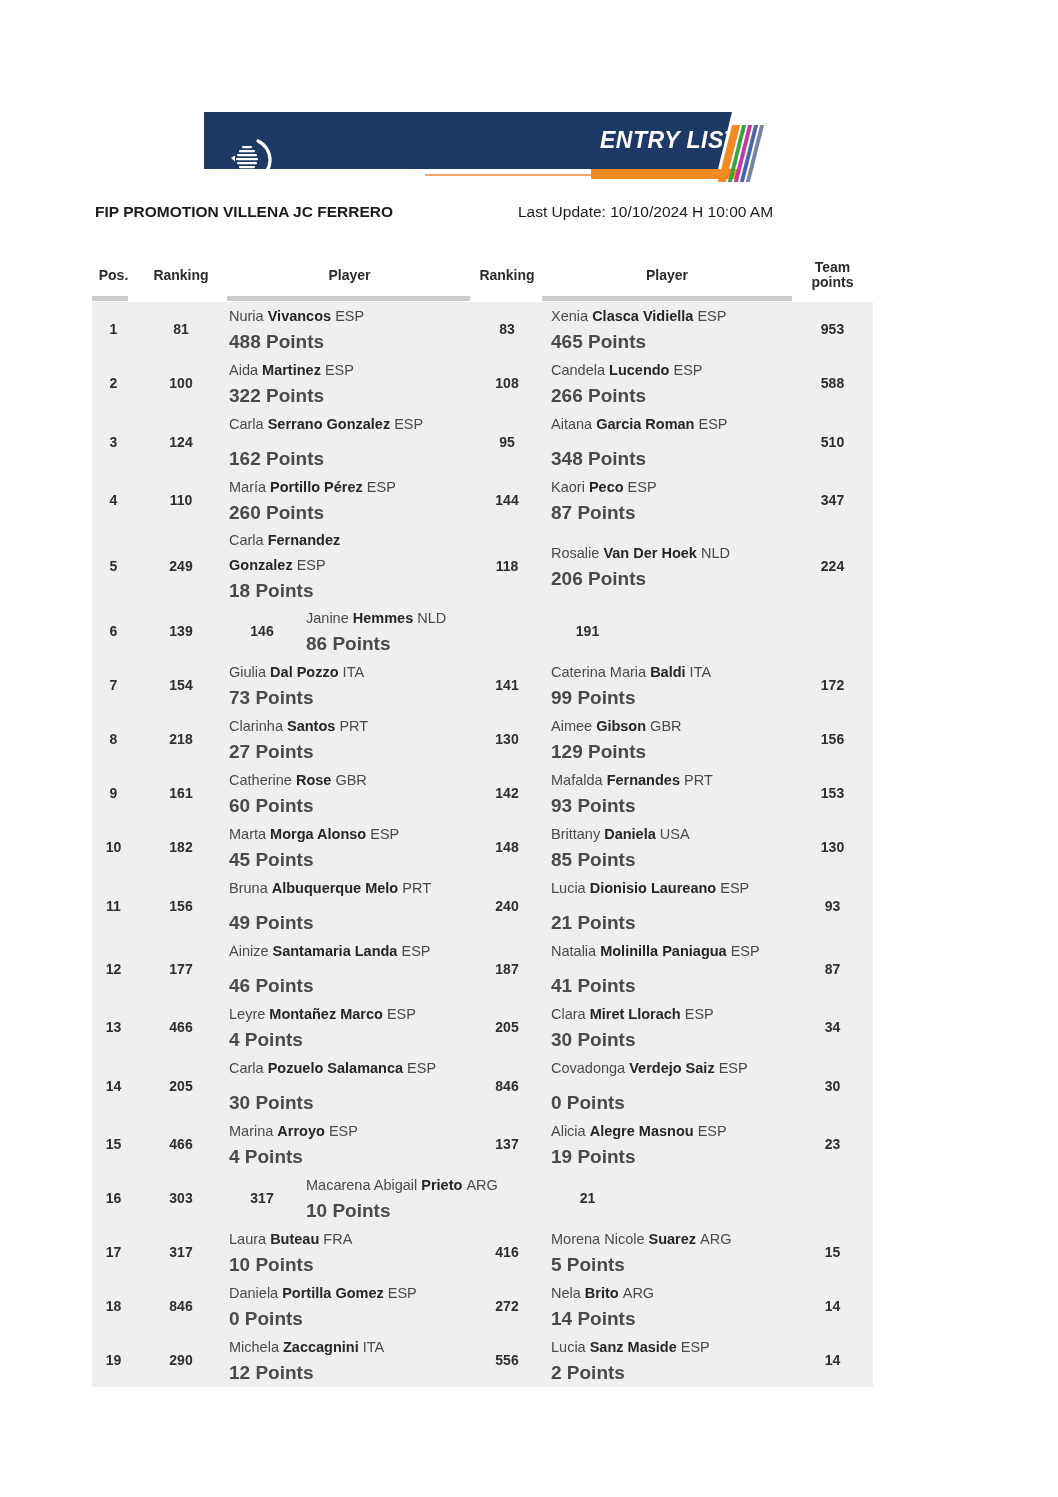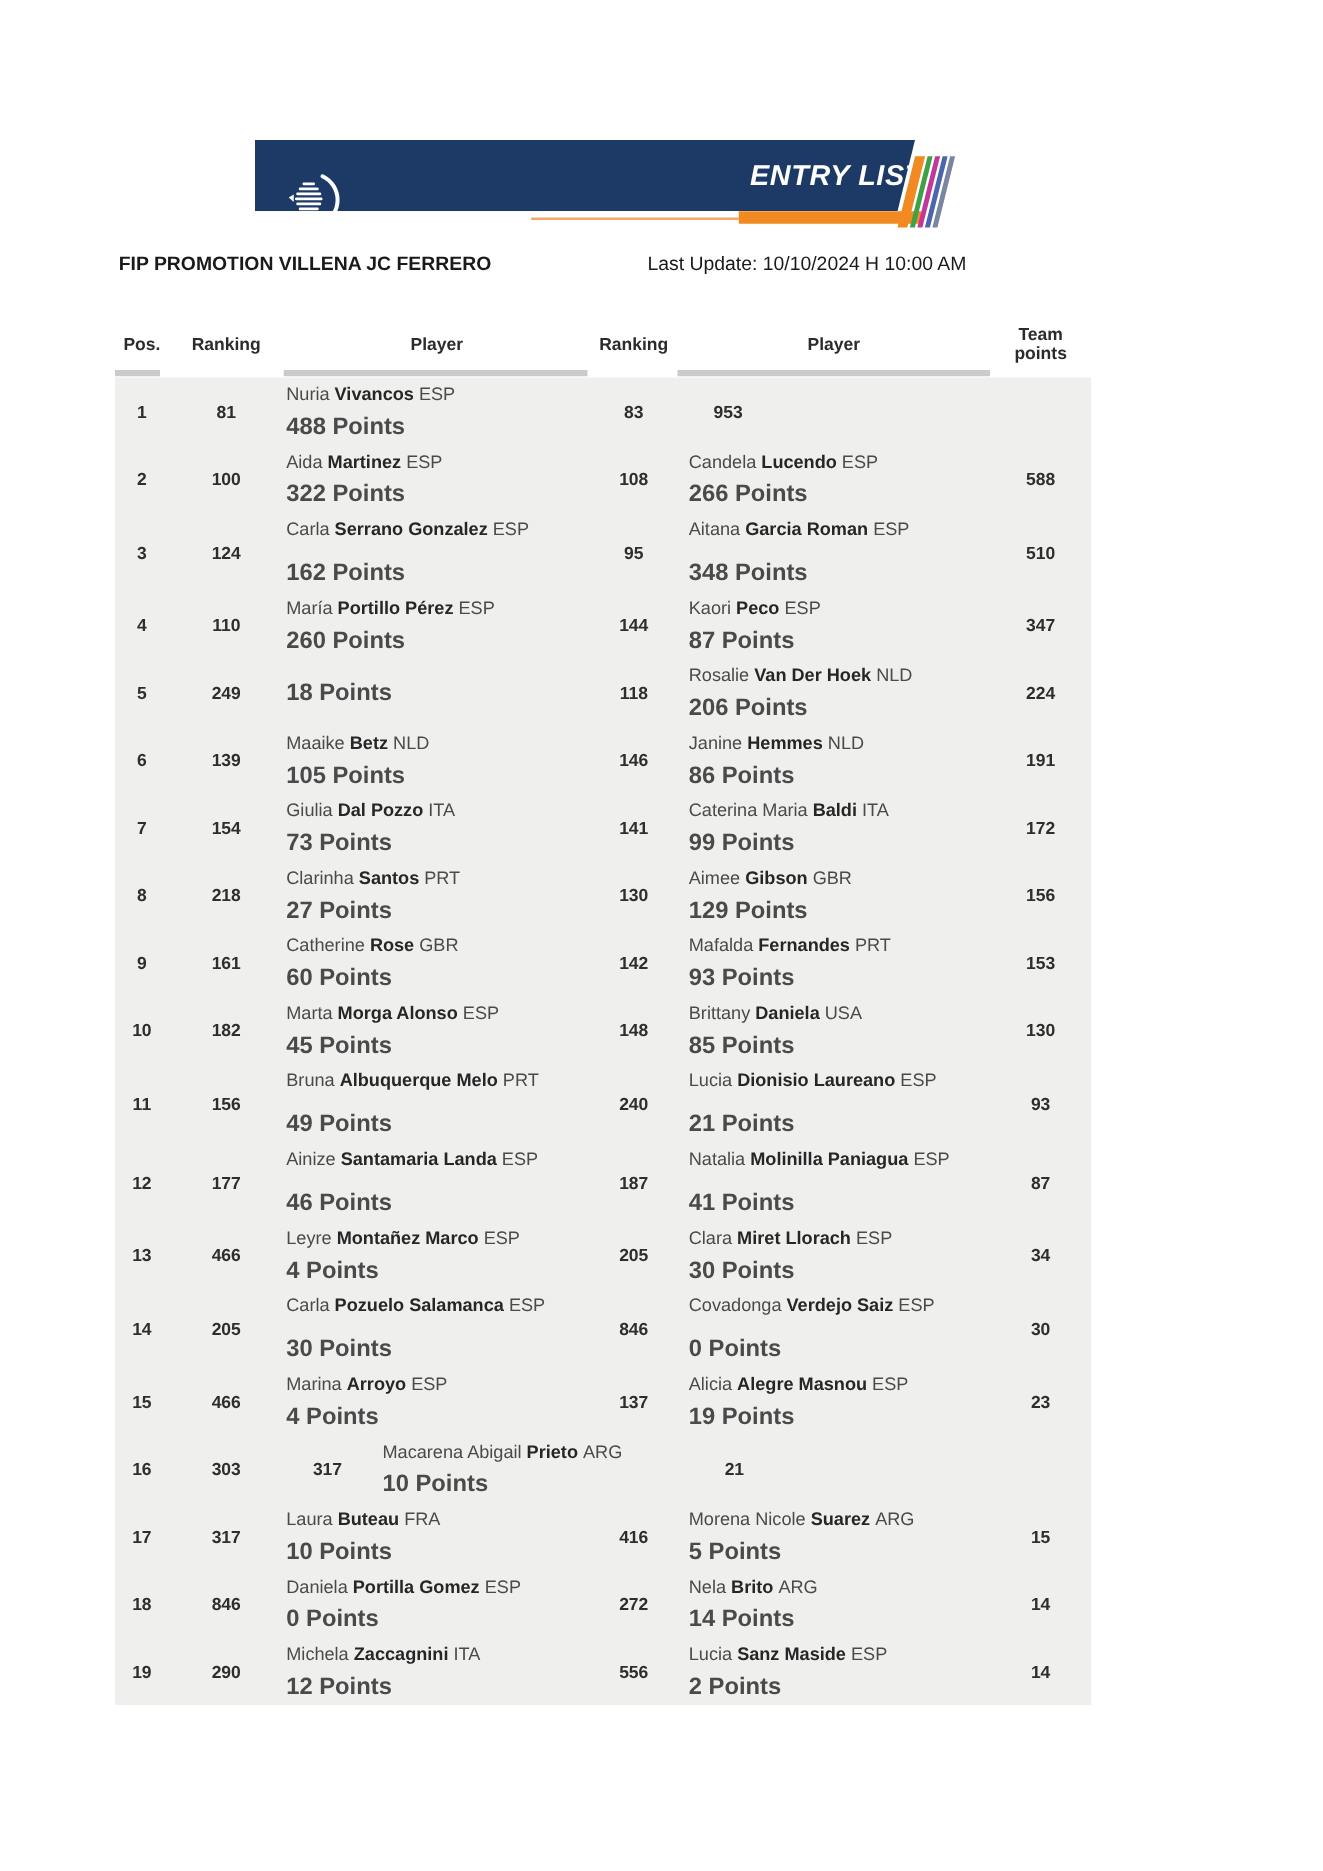--- a/index.html
+++ b/index.html
@@ -134,20 +134,24 @@
 
   <div class="tbody">
   <div class="trow">
     <div class="cell c-pos">1</div>
     <div class="cell c-rank-a">81</div>
     <div class="cell c-player-a">
       <div class="pname"><span>Nuria </span><b>Vivancos</b><span>&nbsp;ESP</span></div>
       <div class="ppoints">488 Points</div>
     </div>
     <div class="cell c-rank-b">83</div>
+    <div class="cell c-player-b">
+      <div class="pname"><span>Xenia </span><b>Clasca Vidiella</b><span>&nbsp;ESP</span></div>
+      <div class="ppoints">465 Points</div>
+    </div>
     <div class="cell c-team">953</div>
   </div>
 
   <div class="trow">
     <div class="cell c-pos">2</div>
     <div class="cell c-rank-a">100</div>
     <div class="cell c-player-a">
       <div class="pname"><span>Aida </span><b>Martinez</b><span>&nbsp;ESP</span></div>
       <div class="ppoints">322 Points</div>
     </div>
@@ -186,37 +190,35 @@
       <div class="pname"><span>Kaori </span><b>Peco</b><span>&nbsp;ESP</span></div>
       <div class="ppoints">87 Points</div>
     </div>
     <div class="cell c-team">347</div>
   </div>
 
   <div class="trow">
     <div class="cell c-pos">5</div>
     <div class="cell c-rank-a">249</div>
     <div class="cell c-player-a">
+      <div class="pname"><span>Carla </span><b>Fernandez
+Gonzalez</b><span>&nbsp;ESP</span></div>
       <div class="ppoints">18 Points</div>
     </div>
     <div class="cell c-rank-b">118</div>
     <div class="cell c-player-b">
       <div class="pname"><span>Rosalie </span><b>Van Der Hoek</b><span>&nbsp;NLD</span></div>
       <div class="ppoints">206 Points</div>
     </div>
     <div class="cell c-team">224</div>
   </div>
 
   <div class="trow">
     <div class="cell c-pos">6</div>
     <div class="cell c-rank-a">139</div>
-    <div class="cell c-player-a">
-      <div class="pname"><span>Maaike </span><b>Betz</b><span>&nbsp;NLD</span></div>
-      <div class="ppoints">105 Points</div>
-    </div>
     <div class="cell c-rank-b">146</div>
     <div class="cell c-player-b">
       <div class="pname"><span>Janine </span><b>Hemmes</b><span>&nbsp;NLD</span></div>
       <div class="ppoints">86 Points</div>
     </div>
     <div class="cell c-team">191</div>
   </div>
 
   <div class="trow">
     <div class="cell c-pos">7</div>

